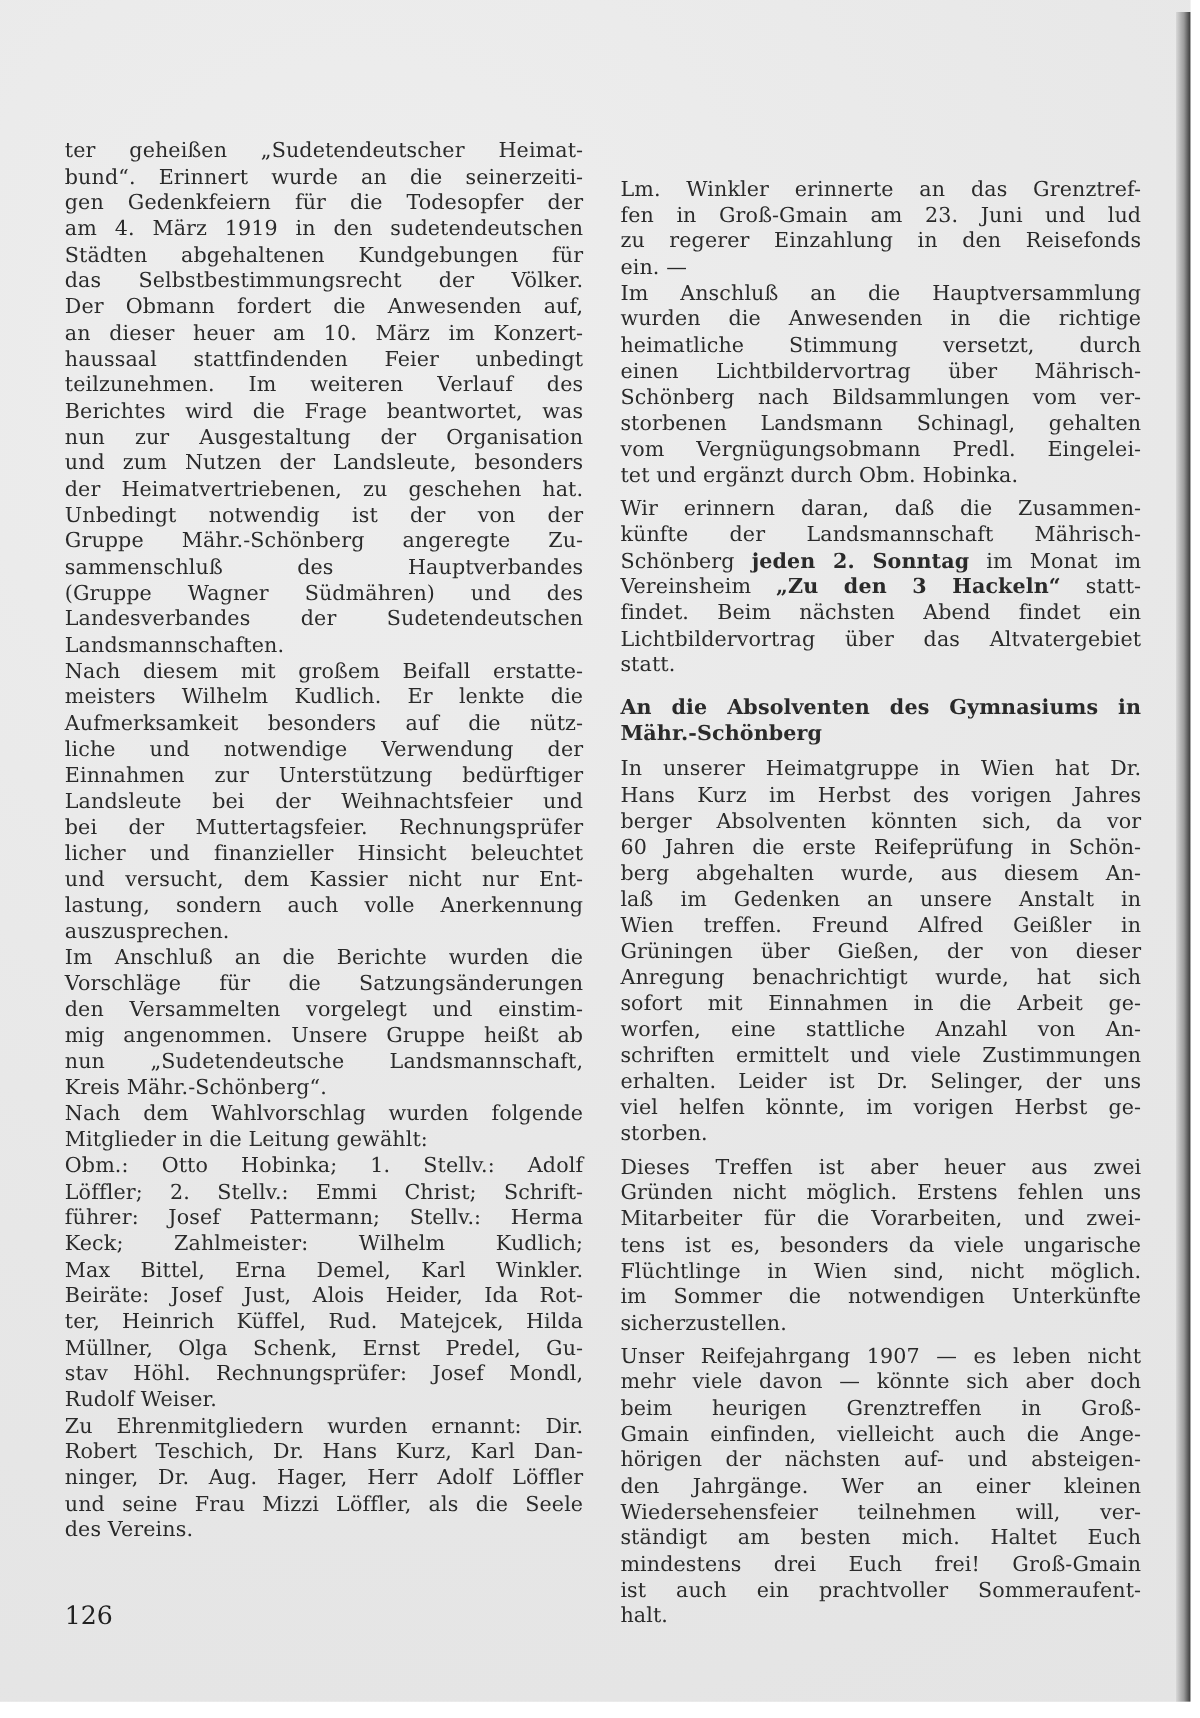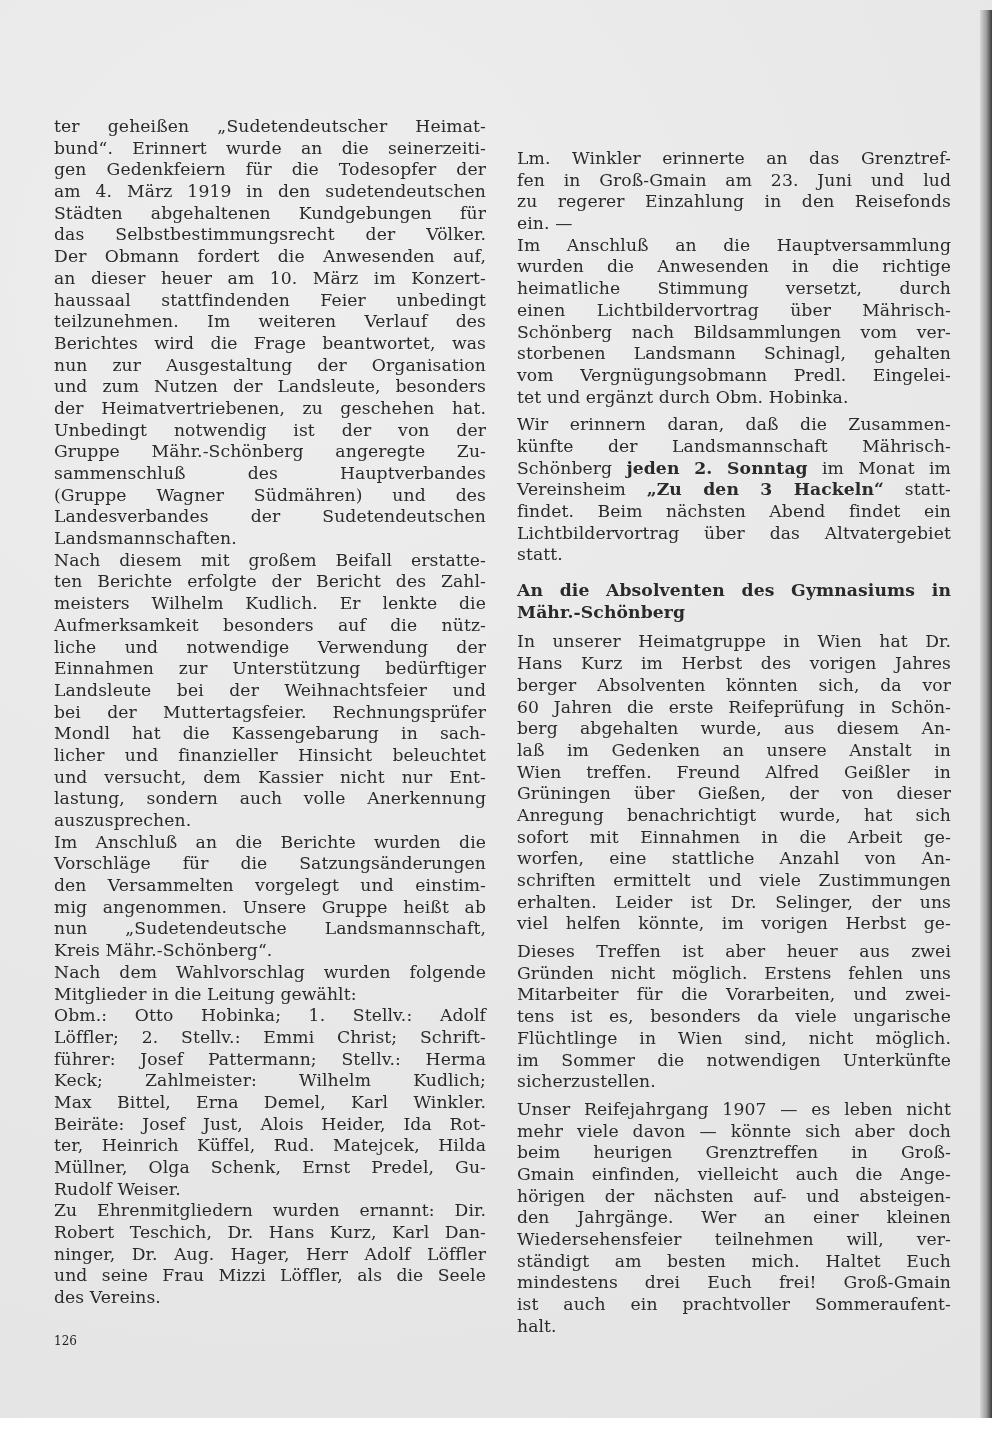--- a/index.html
+++ b/index.html
@@ -32,21 +32,21 @@
     text-align: justify; text-align-last: justify;
     white-space: nowrap; overflow: visible;
   }
   .line.last { text-align-last: left; }
   .para-gap { height: 6px; }
   .heading { font-weight: bold; }
   .b { font-weight: bold; }
   .page-number {
     position: absolute; left: 54px; top: 1334px;
     font-family: "DejaVu Serif", "Liberation Serif", serif;
-    font-size: 12px; color: #222;
+    font-size: 21px; color: #222;
   }
 </style>
 </head>
 <body>
 
 <div class="page">
 
   <div class="col col-left">
 
     <div>
@@ -67,28 +67,26 @@
       <span class="line">Unbedingt notwendig ist der von der</span>
       <span class="line">Gruppe Mähr.-Schönberg angeregte Zu-</span>
       <span class="line">sammenschluß des Hauptverbandes</span>
       <span class="line">(Gruppe Wagner Südmähren) und des</span>
       <span class="line">Landesverbandes der Sudetendeutschen</span>
       <span class="line last">Landsmannschaften.</span>
     </div>
 
     <div>
       <span class="line">Nach diesem mit großem Beifall erstatte-</span>
-      <span class="line">ten Berichte erfolgte der Bericht des Zahl-</span>
       <span class="line">meisters Wilhelm Kudlich. Er lenkte die</span>
       <span class="line">Aufmerksamkeit besonders auf die nütz-</span>
       <span class="line">liche und notwendige Verwendung der</span>
       <span class="line">Einnahmen zur Unterstützung bedürftiger</span>
       <span class="line">Landsleute bei der Weihnachtsfeier und</span>
       <span class="line">bei der Muttertagsfeier. Rechnungsprüfer</span>
-      <span class="line">Mondl hat die Kassengebarung in sach-</span>
       <span class="line">licher und finanzieller Hinsicht beleuchtet</span>
       <span class="line">und versucht, dem Kassier nicht nur Ent-</span>
       <span class="line">lastung, sondern auch volle Anerkennung</span>
       <span class="line last">auszusprechen.</span>
     </div>
 
     <div>
       <span class="line">Im Anschluß an die Berichte wurden die</span>
       <span class="line">Vorschläge für die Satzungsänderungen</span>
       <span class="line">den Versammelten vorgelegt und einstim-</span>
@@ -104,20 +102,21 @@
 
     <div>
       <span class="line">Obm.: Otto Hobinka; 1. Stellv.: Adolf</span>
       <span class="line">Löffler; 2. Stellv.: Emmi Christ; Schrift-</span>
       <span class="line">führer: Josef Pattermann; Stellv.: Herma</span>
       <span class="line">Keck; Zahlmeister: Wilhelm Kudlich;</span>
       <span class="line">Max Bittel, Erna Demel, Karl Winkler.</span>
       <span class="line">Beiräte: Josef Just, Alois Heider, Ida Rot-</span>
       <span class="line">ter, Heinrich Küffel, Rud. Matejcek, Hilda</span>
       <span class="line">Müllner, Olga Schenk, Ernst Predel, Gu-</span>
+      <span class="line">stav Höhl. Rechnungsprüfer: Josef Mondl,</span>
       <span class="line last">Rudolf Weiser.</span>
     </div>
 
     <div>
       <span class="line">Zu Ehrenmitgliedern wurden ernannt: Dir.</span>
       <span class="line">Robert Teschich, Dr. Hans Kurz, Karl Dan-</span>
       <span class="line">ninger, Dr. Aug. Hager, Herr Adolf Löffler</span>
       <span class="line">und seine Frau Mizzi Löffler, als die Seele</span>
       <span class="line last">des Vereins.</span>
     </div>
@@ -164,20 +163,21 @@
       <span class="line">berg abgehalten wurde, aus diesem An-</span>
       <span class="line">laß im Gedenken an unsere Anstalt in</span>
       <span class="line">Wien treffen. Freund Alfred Geißler in</span>
       <span class="line">Grüningen über Gießen, der von dieser</span>
       <span class="line">Anregung benachrichtigt wurde, hat sich</span>
       <span class="line">sofort mit Einnahmen in die Arbeit ge-</span>
       <span class="line">worfen, eine stattliche Anzahl von An-</span>
       <span class="line">schriften ermittelt und viele Zustimmungen</span>
       <span class="line">erhalten. Leider ist Dr. Selinger, der uns</span>
       <span class="line">viel helfen könnte, im vorigen Herbst ge-</span>
+      <span class="line last">storben.</span>
     </div>
     <div class="para-gap"></div>
     <div>
       <span class="line">Dieses Treffen ist aber heuer aus zwei</span>
       <span class="line">Gründen nicht möglich. Erstens fehlen uns</span>
       <span class="line">Mitarbeiter für die Vorarbeiten, und zwei-</span>
       <span class="line">tens ist es, besonders da viele ungarische</span>
       <span class="line">Flüchtlinge in Wien sind, nicht möglich.</span>
       <span class="line">im Sommer die notwendigen Unterkünfte</span>
       <span class="line last">sicherzustellen.</span>

